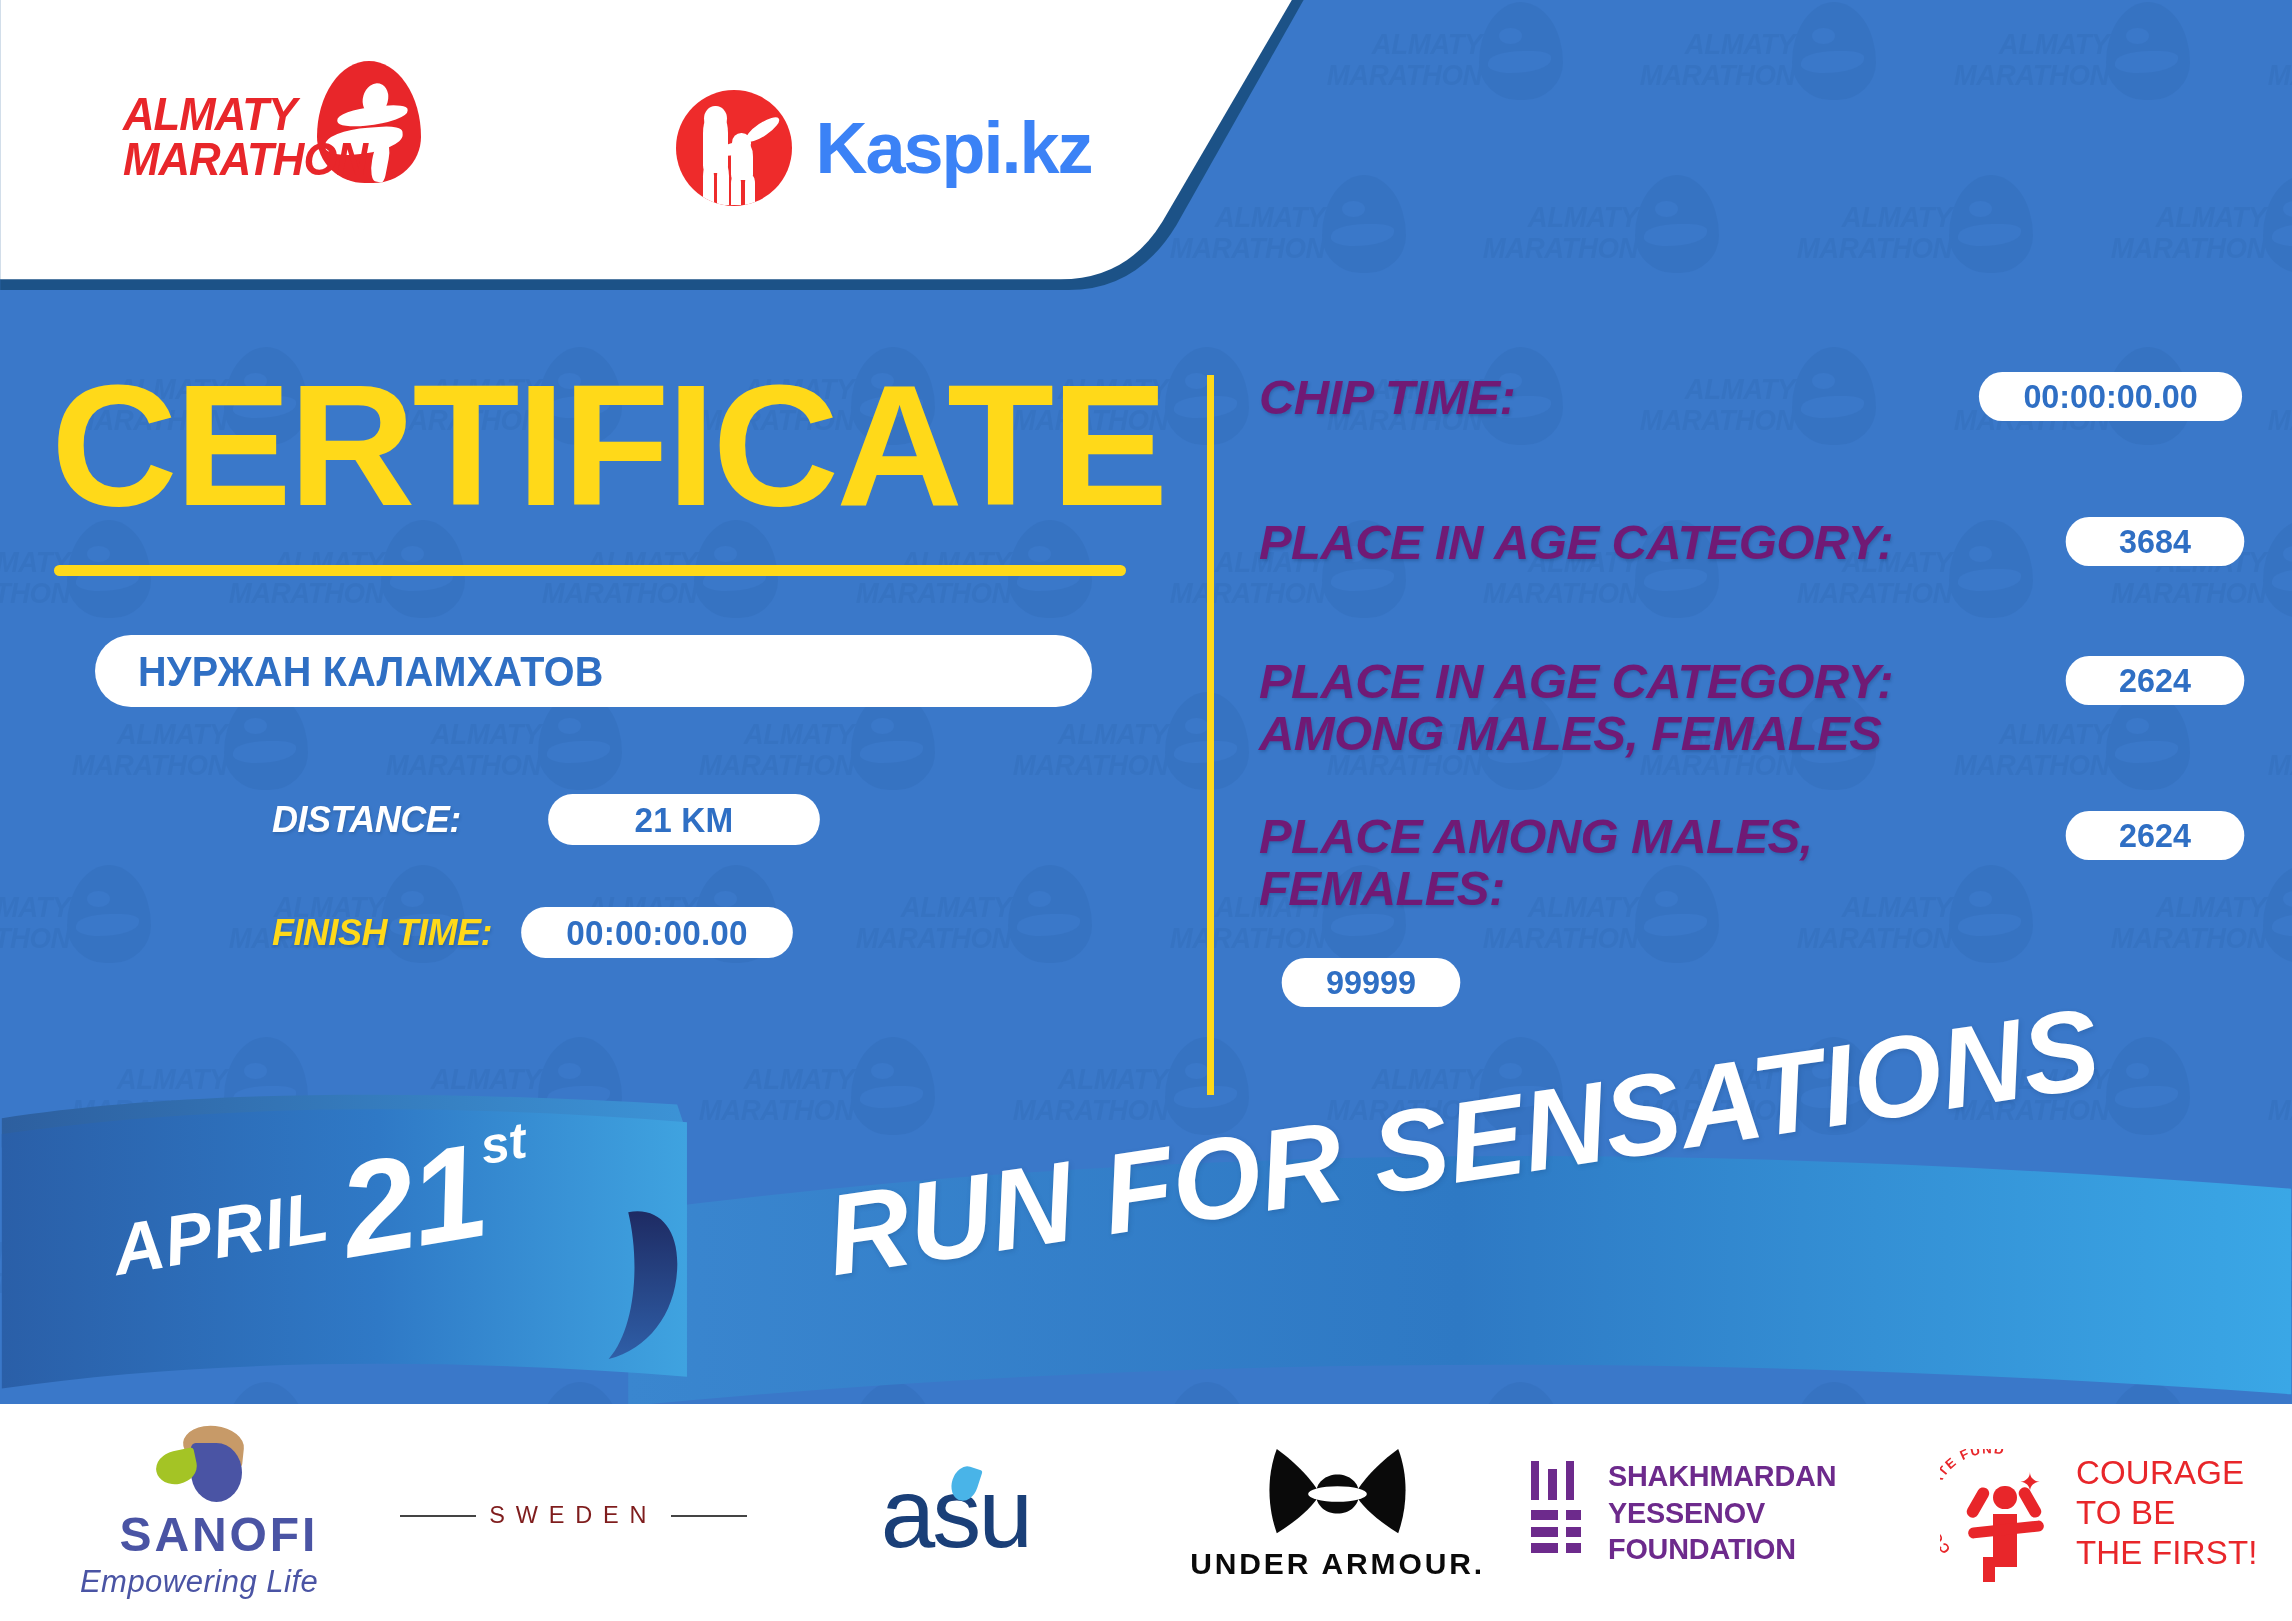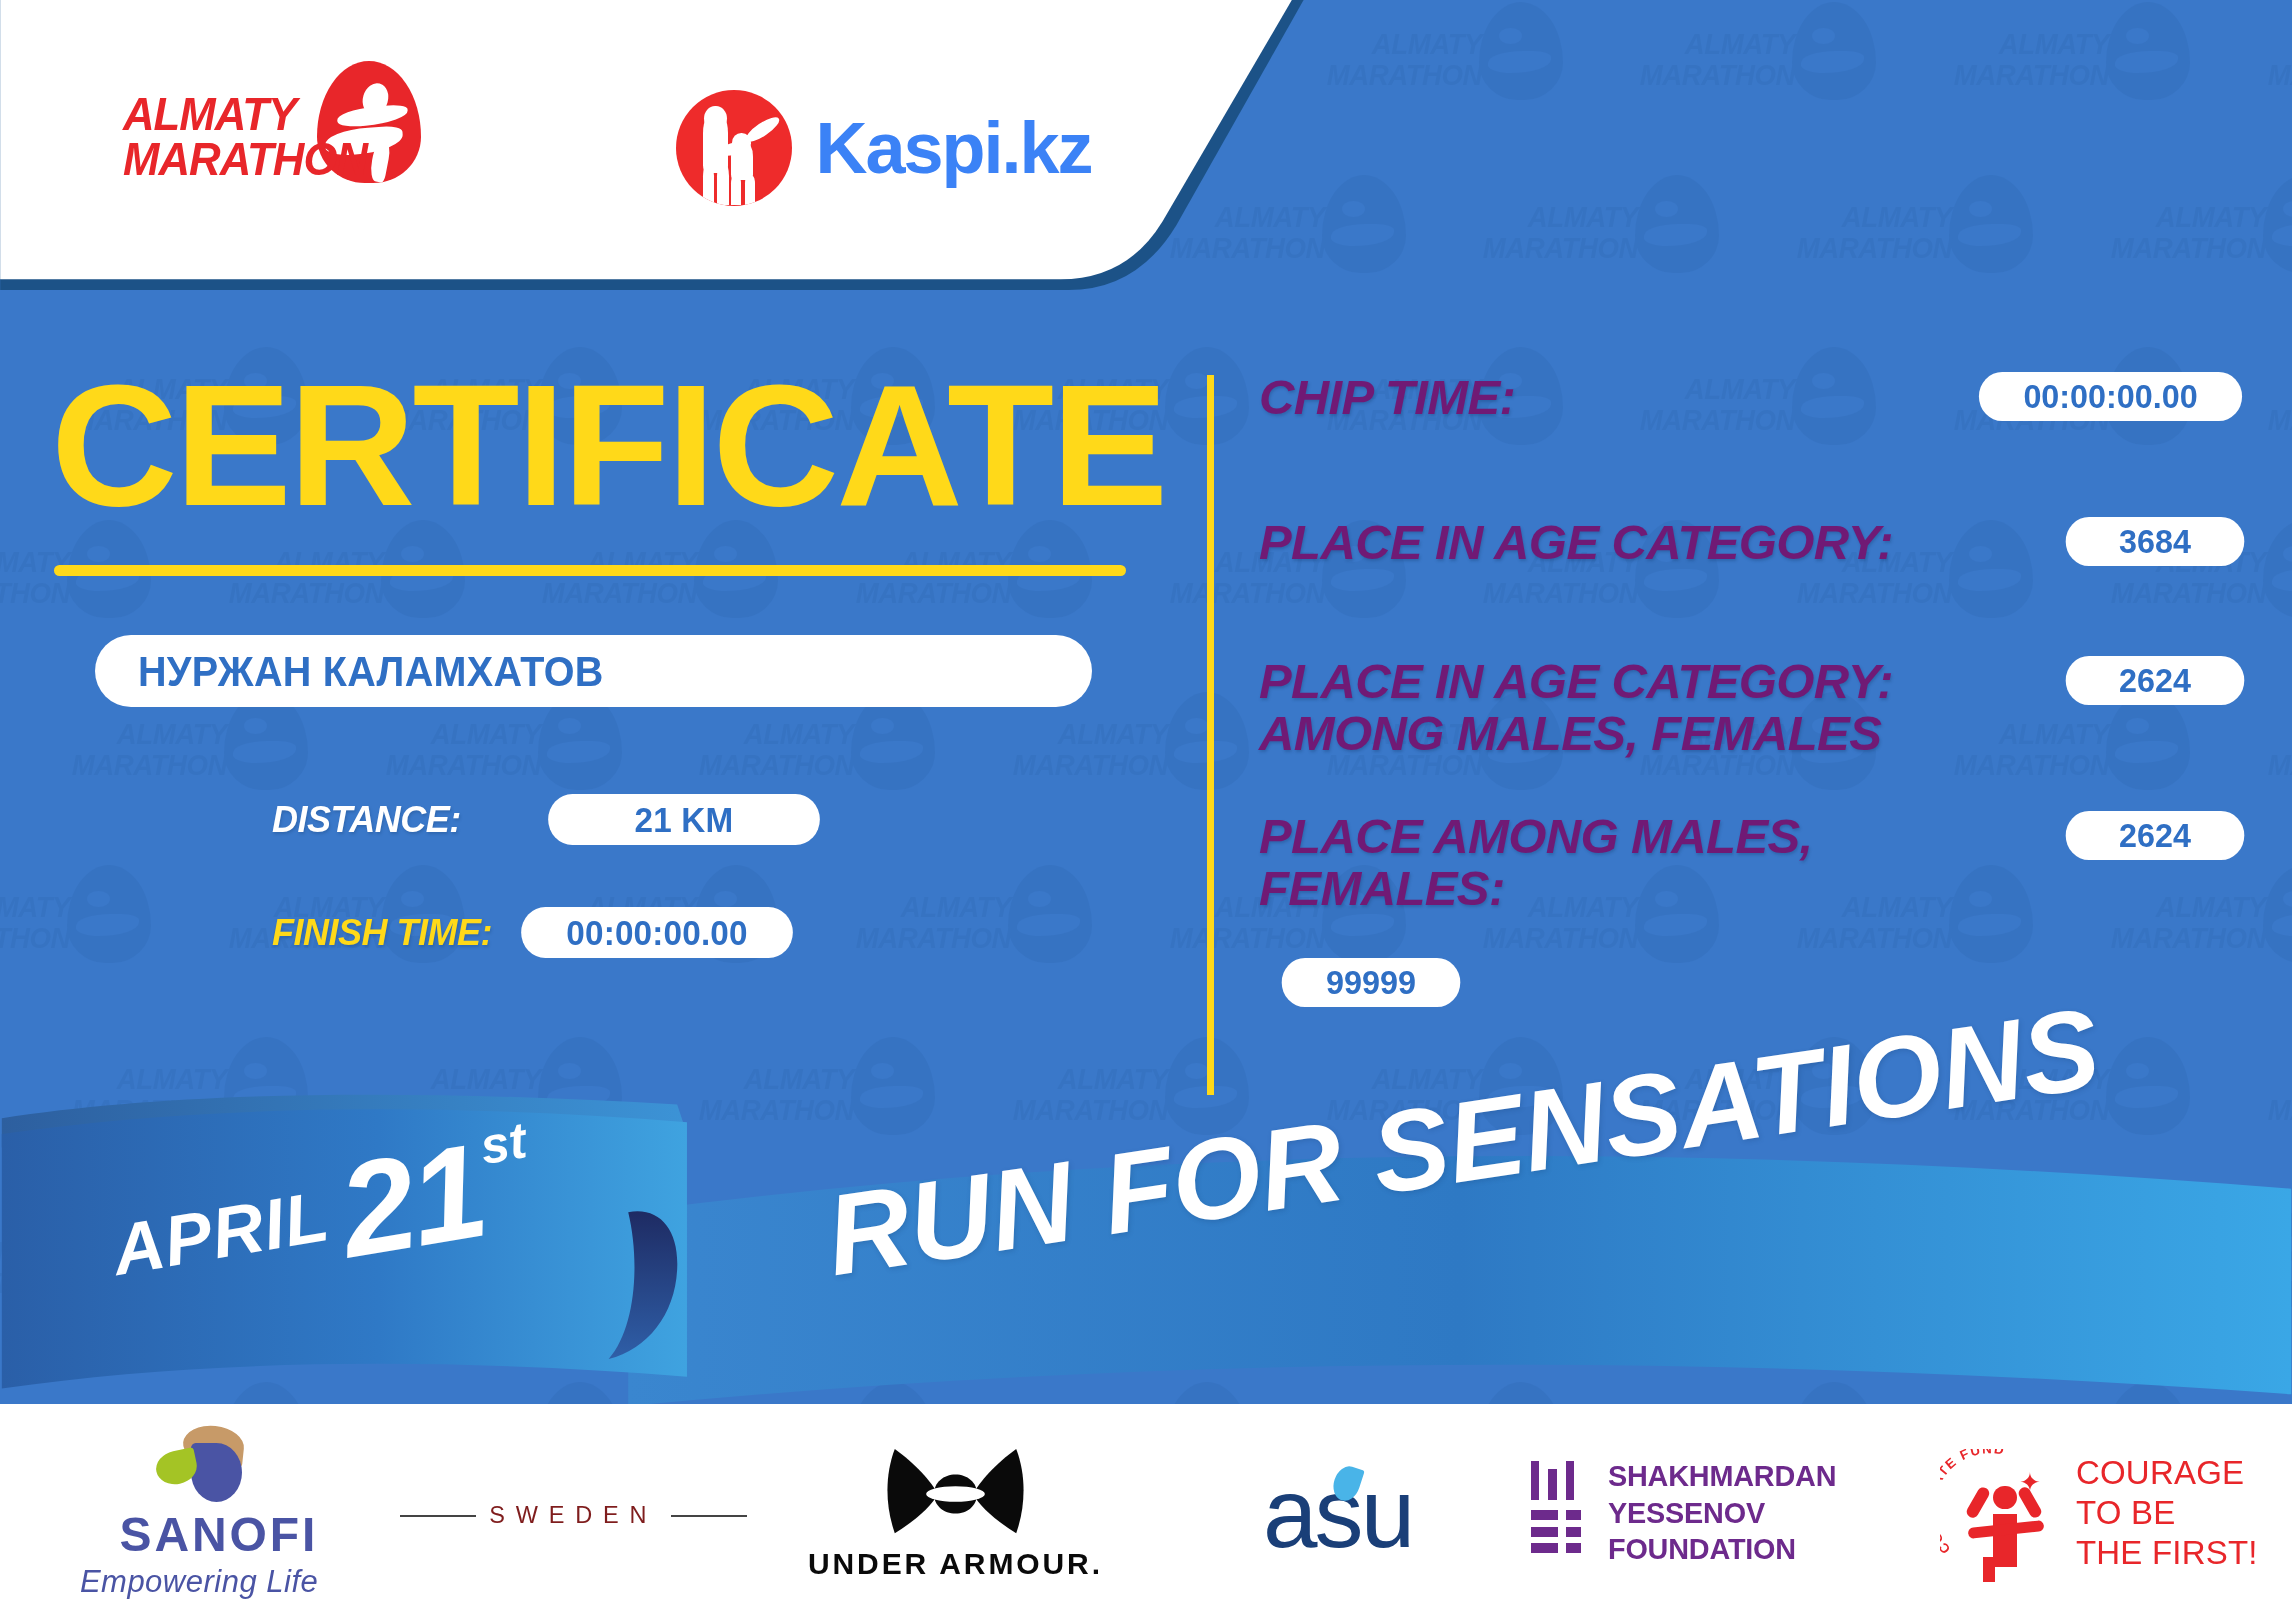--- a/index.html
+++ b/index.html
@@ -973,37 +973,37 @@
       <div class="sp-ori">
         <div class="w2row">
           <span class="dash"></span>
           <span class="w2">SWEDEN</span>
           <span class="dash"></span>
         </div>
       </div>
     </div>
 
     <div class="sp">
+      <div class="sp-asu">
+        <div class="w1">asu</div>
+        <span class="drop"></span>
+      </div>
+    </div>
+
+    <div class="sp">
       <div class="sp-ua">
         <div class="mark">
           <svg width="153" height="94" viewBox="0 0 156 96">
             <path d="M16,4 C6,30 6,62 16,90 C36,78 54,62 60,50 C54,38 36,18 16,4 Z" fill="#0a0a0a"></path>
             <path d="M140,4 C150,30 150,62 140,90 C120,78 102,62 96,50 C102,38 120,18 140,4 Z" fill="#0a0a0a"></path>
             <path d="M56,50 C56,38 66,30 78,30 C90,30 100,38 100,50 C100,62 90,70 78,70 C66,70 56,62 56,50 Z" fill="#0a0a0a"></path>
             <ellipse cx="78" cy="50" rx="30" ry="8" fill="#ffffff"></ellipse>
           </svg>
         </div>
         <div class="w1">UNDER ARMOUR.</div>
-      </div>
-    </div>
-
-    <div class="sp">
-      <div class="sp-asu">
-        <div class="w1">asu</div>
-        <span class="drop"></span>
       </div>
     </div>
 
     <div class="sp">
       <div class="sp-yes">
         <div class="bars">
           <i style="left:2px;  top:0;   width:8.8px;  height:39px;"></i>
           <i style="left:19.6px; top:7.8px; width:8.8px;  height:31px;"></i>
           <i style="left:37px; top:0;   width:8.8px;  height:39px;"></i>
           <i style="left:2px;  top:49px; width:27.4px; height:9.8px;"></i>

